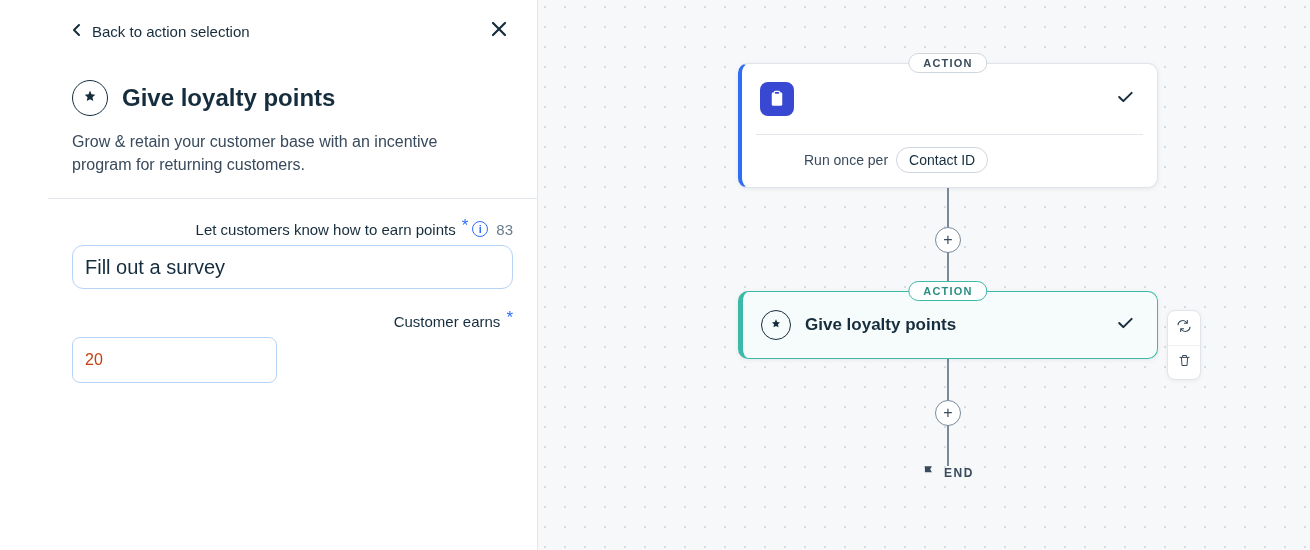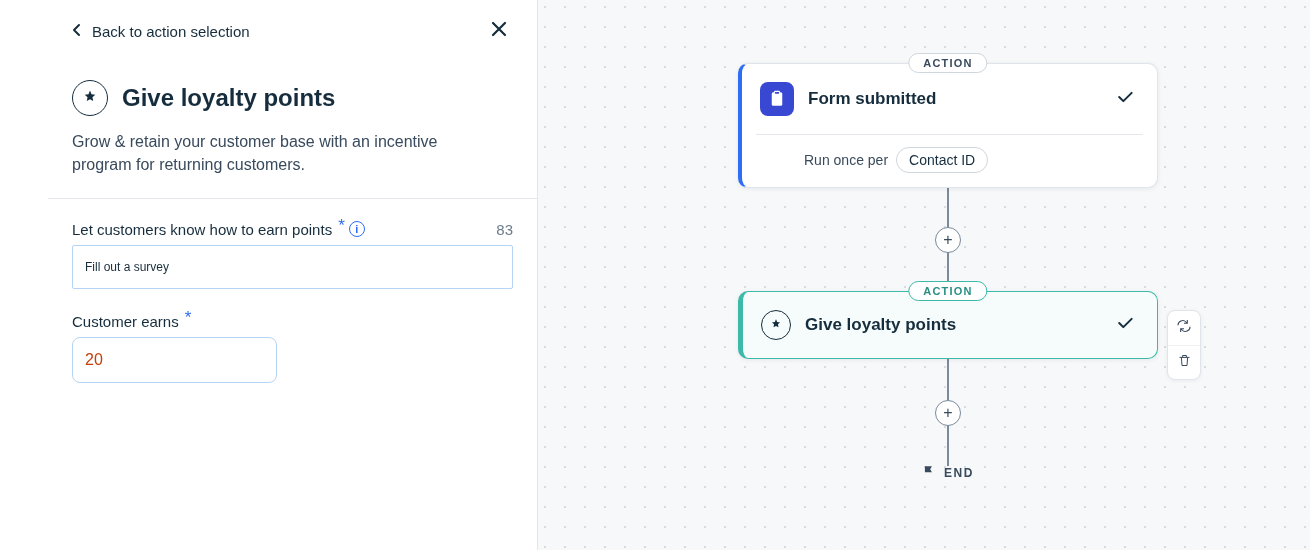--- a/index.html
+++ b/index.html
@@ -83,22 +83,22 @@
 
     .panel-body {
       padding: 20px 24px;
     }
     .field {
       margin-bottom: 22px;
     }
     .label-row {
       display: flex;
       align-items: center;
-      justify-content: space-between;
-      gap: 24px;
+      justify-content: flex-end;
+      gap: 8px;
       margin-bottom: 6px;
     }
     .label-left {
       display: flex;
       align-items: center;
       gap: 2px;
       font-size: 15px;
       color: #162d3d;
     }
     .req-star {
@@ -121,23 +121,23 @@
       margin-left: 2px;
     }
     .char-count {
       color: #6b7c8c;
       font-size: 15px;
     }
     .text-input {
       width: 100%;
       height: 44px;
       border: 1px solid #b6d4f5;
-      border-radius: 2px;
+      border-radius: 11px;
       padding: 0 12px;
-      font-size: 12px;
+      font-size: 20px;
       color: #162d3d;
       outline: none;
       background: #fff;
     }
 
     .stepper {
       width: 205px;
       height: 46px;
       border: 1px solid #b6d4f5;
       border-radius: 8px;
@@ -401,21 +401,20 @@
       <div class="card trigger">
         <div class="card-row">
           <span class="card-icon blue">
             <svg width="18" height="18" viewBox="0 0 24 24" fill="#fff">
                 <rect x="5" y="3" width="14" height="18" rx="2"></rect>
                 <rect x="8" y="1" width="8" height="5" rx="1.5" fill="#fff"></rect>
                 <rect x="9" y="2.5" width="6" height="2.5" rx="1" fill="#3848d2"></rect>
               </svg>
           </span>
           <div class="card-texts">
-            <div class="card-title">Form submitted</div>
           </div>
           <span class="card-check">
             <svg width="20" height="20" viewBox="0 0 24 24" fill="none">
                 <path d="M5 12l5 5L20 7" stroke="#162d3d" stroke-width="2.4" stroke-linecap="round" stroke-linejoin="round"></path>
               </svg>
           </span>
         </div>
         <div class="card-sub">
           <span>Run once per</span>
           <span class="chip">Contact ID</span>

